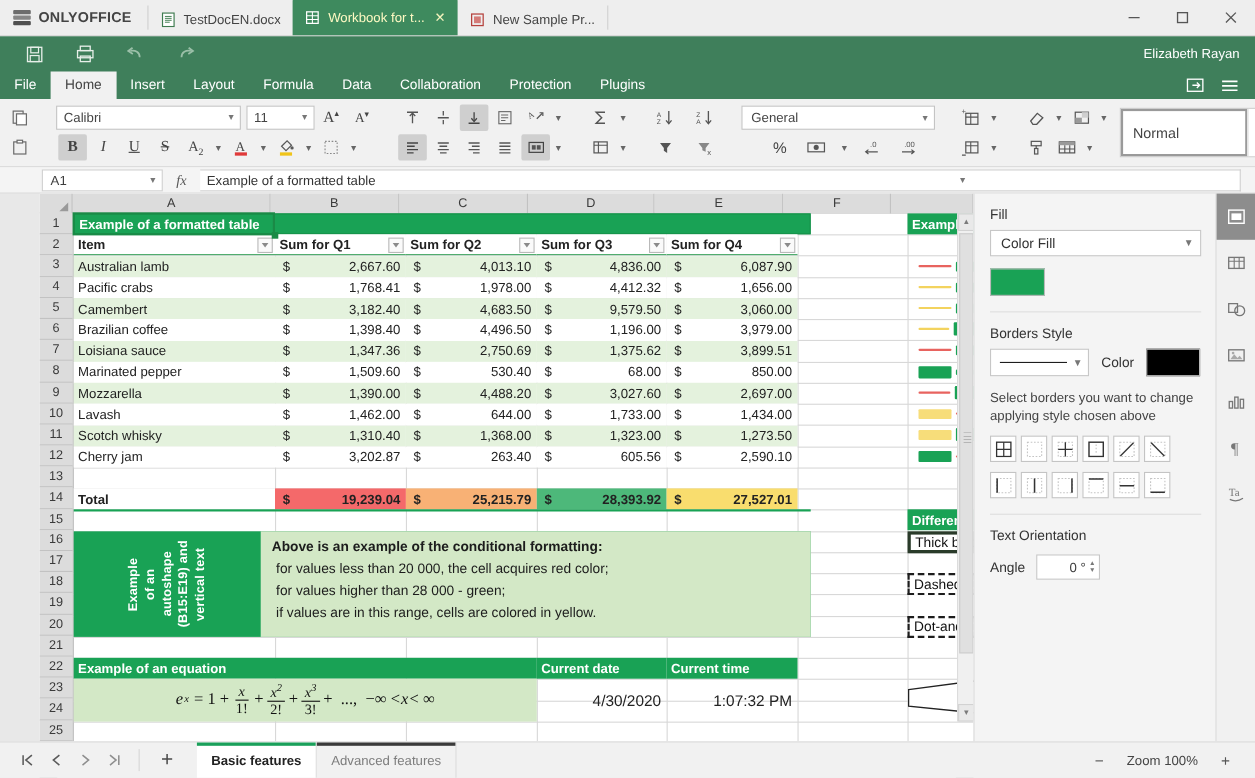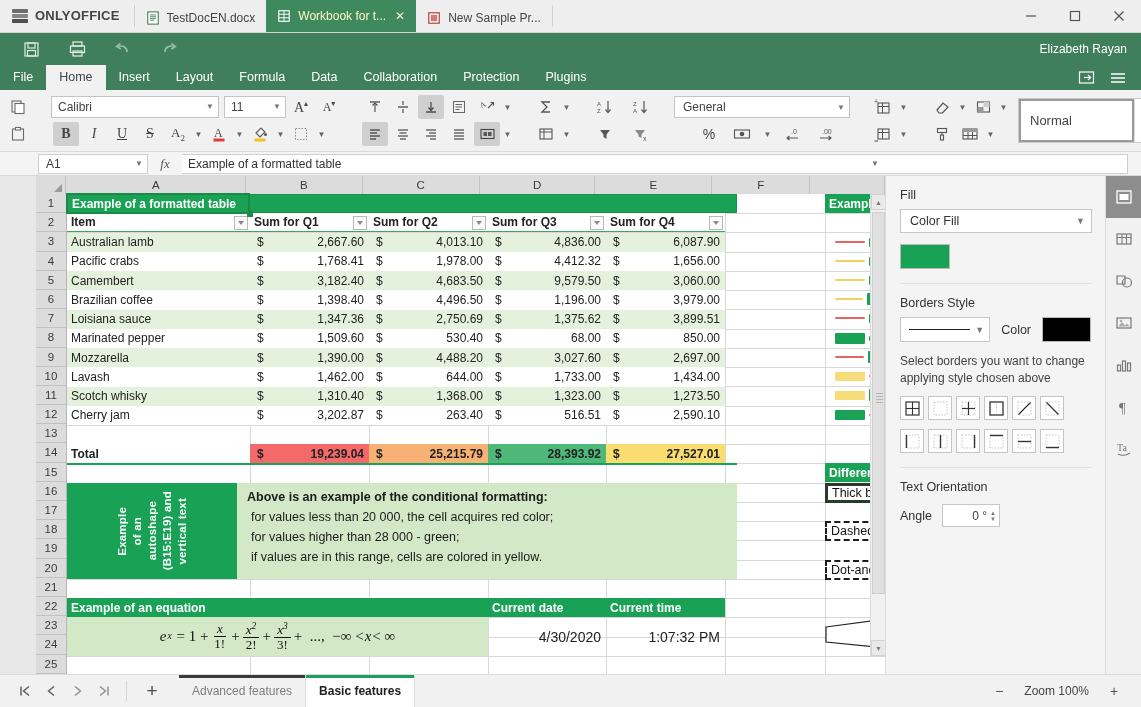--- a/index.html
+++ b/index.html
@@ -1042,21 +1042,21 @@
           </div>
           <div class="cell r-odd" style="left: 302px; top: 211.75px; width: 119px; height: 19.25px;">
             <span class="money">
               <span>$</span>
               <span>263.40</span>
             </span>
           </div>
           <div class="cell r-odd" style="left: 421px; top: 211.75px; width: 118px; height: 19.25px;">
             <span class="money">
               <span>$</span>
-              <span>516.51</span>
+              <span>605.56</span>
             </span>
           </div>
           <div class="cell r-odd" style="left: 539px; top: 211.75px; width: 119px; height: 19.25px;">
             <span class="money">
               <span>$</span>
               <span>2,590.10</span>
             </span>
           </div>
         </div>
 
@@ -1388,22 +1388,22 @@
         <svg width="13" height="12">
             <path d="M3 1.5 L8.5 6 L3 10.5" fill="none" stroke="#8e8e8e" stroke-width="1.4"></path>
             <line x1="11" y1="1.5" x2="11" y2="10.5" stroke="#8e8e8e" stroke-width="1.4"></line>
           </svg>
       </div>
     </div>
     <div class="ssep"></div>
     <div class="addsheet">+</div>
 
     <div class="sheettabs">
+      <div class="stab active">Basic features</div>
       <div class="stab dark">Advanced features</div>
-      <div class="stab active">Basic features</div>
     </div>
 
     <div class="zoomarea">
       <span class="zbtn">−</span>
       <span>Zoom 100%</span>
       <span class="zbtn">+</span>
     </div>
   </div>
 
 </div>

